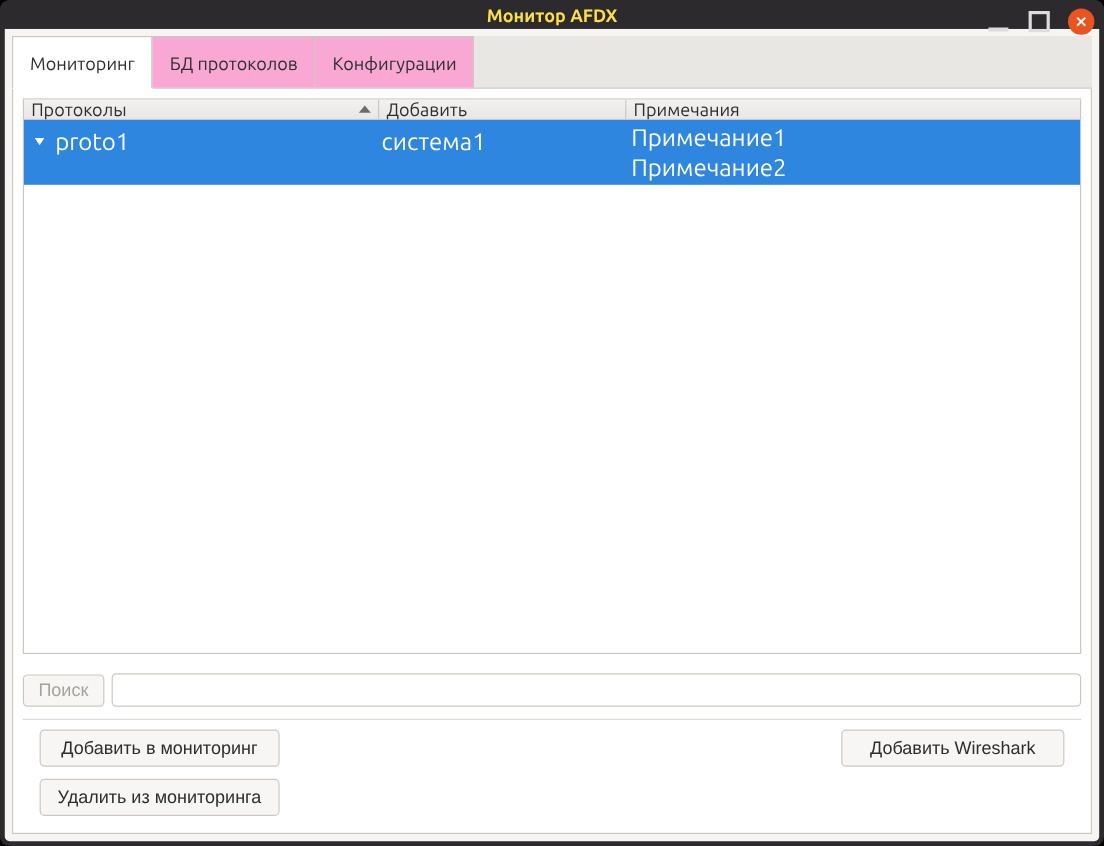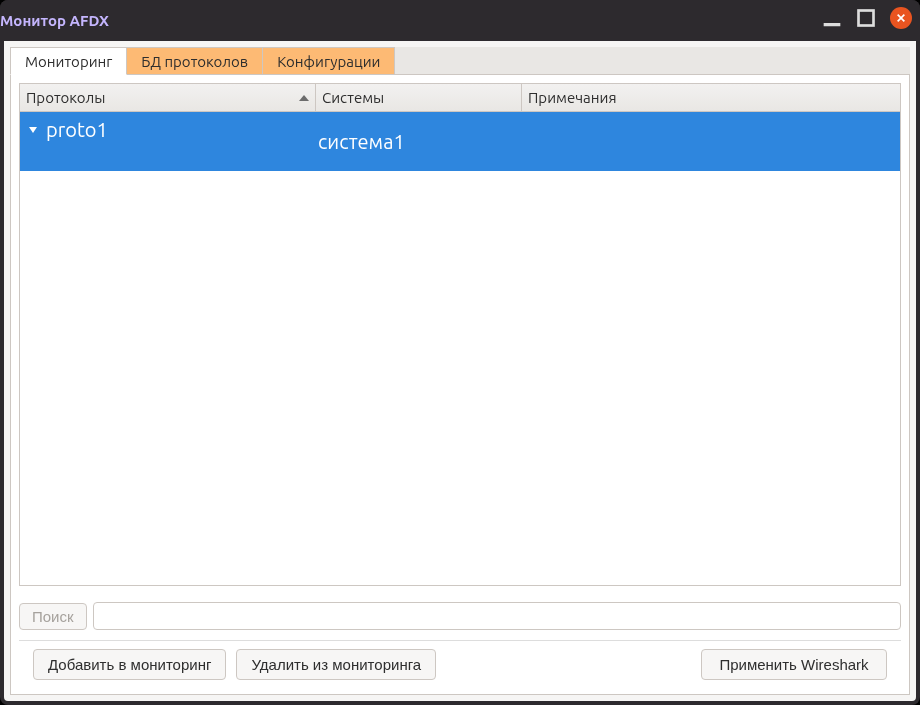--- a/index.html
+++ b/index.html
@@ -14,26 +14,26 @@
     .window {
       width: 920px;
       height: 705px;
       background: #2d2a2e;
       border-radius: 8px;
       overflow: hidden;
       display: flex;
       flex-direction: column;
     }
     .titlebar {
-      height: 41px;
+      height: 24px;
       background: #2d2a2e;
-      color: #c4b5fd;
+      color: #fde047;
       display: flex;
       align-items: center;
-      justify-content: flex-start;
+      justify-content: center;
       position: relative;
       font-weight: bold;
       font-size: 15px;
     }
     .titlebar .controls {
       position: absolute;
       right: 8px;
       top: 0;
       height: 36px;
       display: flex;
@@ -56,30 +56,30 @@
       margin: 0 4px 4px 4px;
       border-radius: 0 0 4px 4px;
       padding: 6px;
       display: flex;
       flex-direction: column;
     }
     .tabs {
       display: flex;
       border-bottom: 1px solid #cdc7c2;
       background: #e9e7e4;
-      height: 28px;
+      height: 44px;
     }
     .tab {
       padding: 5px 14px;
       font-size: 15px;
       color: #2e2e2e;
       border-right: 1px solid #cdc7c2;
       border-top: 1px solid #cdc7c2;
       cursor: pointer;
-      background: #fdba74;
+      background: #f9a8d4;
       display:flex; align-items:center;
     }
     .tab.active {
       background: #ffffff;
       border-bottom: 1px solid #fff;
       margin-bottom: -1px;
       border-left: 1px solid #cdc7c2;
     }
     .content {
       background: #fff;
@@ -95,21 +95,21 @@
       flex: 1;
       background: #fff;
       display: flex;
       flex-direction: column;
       overflow: hidden;
     }
     .tree-header {
       display: flex;
       background: linear-gradient(#f2f1f0,#e9e7e4);
       border-bottom: 1px solid #cdc7c2;
-      height: 28px;
+      height: 17px;
       align-items: stretch;
       font-size: 15px;
     }
     .th {
       display:flex; align-items:center; padding: 2px 6px;
       border-right: 1px solid #cdc7c2;
       color: #2e2e2e;
     }
     .th.col1 { width: 296px; position:relative; }
     .th.col2 { width: 206px; }
@@ -118,21 +118,21 @@
       position:absolute; right:6px; top:50%; transform:translateY(-50%);
       width:0;height:0; border-left:5px solid transparent; border-right:5px solid transparent;
       border-bottom: 6px solid #6c6c6c;
     }
     .tree-body { flex:1; overflow:auto; font-size:20px; }
     .row {
       display:flex; align-items:flex-start; min-height: 22px;
     }
     .row.selected { background:#2e86de; color:#fff; }
     .cell1 { width:296px; display:flex; align-items:center; padding: 6px 2px 6px 6px; }
-    .cell2 { width:206px; display:flex; align-items:center; padding: 18px 2px; }
+    .cell2 { width:206px; display:flex; align-items:center; padding: 6px 2px; }
     .cell3 { flex:1; padding: 2px 4px; }
     .notes-multi { line-height: 1.25; }
     .expander {
       width:14px; height:14px; margin-right:6px; display:flex; align-items:center; justify-content:center;
       cursor:pointer;
     }
     .expander svg { width:10px; height:10px; }
     .row .cell1.child { padding-left: 48px; }
     .search-row {
       display:flex; gap:6px; margin-top: 16px; align-items:flex-end;
@@ -148,21 +148,21 @@
     }
     .btn.disabled { color:#a6a29d; cursor:default; }
     .search-input {
       flex:1; height:28px; border:1px solid #cdc7c2; border-radius:4px;
       padding: 2px 6px; font-size:14px; background:#fff;
     }
     .hr { height:1px; background:#ddd; margin: 10px 0 8px 0; }
     .bottom {
       display:flex; justify-content:space-between; padding: 0 14px 6px 14px;
     }
-    .btn-col { display:flex; flex-direction:row; gap:10px; }
+    .btn-col { display:flex; flex-direction:column; gap:10px; }
     .btn-col .btn { min-width: 186px; text-align:center; padding:6px 14px; }
     .btn-col.right .btn { min-width: 186px; }
   </style>
 </head>
 <body>
 
 <div class="window">
   <div class="titlebar">
     <span>Монитор AFDX</span>
     <div class="controls">
@@ -199,40 +199,42 @@
     </div>
 
     <div class="content">
       <div class="tree">
         <div class="tree-header">
           <div class="th col1">
             <span>Протоколы</span>
             <span class="sort-ind"></span>
           </div>
           <div class="th col2">
-            <span>Системы</span>
+            <span>Добавить</span>
           </div>
           <div class="th col3">
             <span>Примечания</span>
           </div>
         </div>
         <div class="tree-body">
           <div class="row selected">
             <div class="cell1">
               <span class="expander">
                 <svg viewBox="0 0 10 10">
                     <polygon points="1,2 9,2 5,8" fill="#fff"></polygon>
                   </svg>
               </span>
               <span>proto1</span>
             </div>
             <div class="cell2">
               <span>система1</span>
             </div>
             <div class="cell3 notes-multi">
+              <div>Примечание1</div>
+              <div>Примечание2</div>
             </div>
           </div>
           <div class="row">
             <div class="cell2">
               <span></span>
             </div>
             <div class="cell3"></div>
           </div>
         </div>
       </div>
@@ -250,19 +252,19 @@
         <div class="btn-col">
           <button class="btn">
             <span>Добавить в мониторинг</span>
           </button>
           <button class="btn">
             <span>Удалить из мониторинга</span>
           </button>
         </div>
         <div class="btn-col right">
           <button class="btn">
-            <span>Применить Wireshark</span>
+            <span>Добавить Wireshark</span>
           </button>
         </div>
       </div>
     </div>
   </div>
 </div>
 
 </body></html>

